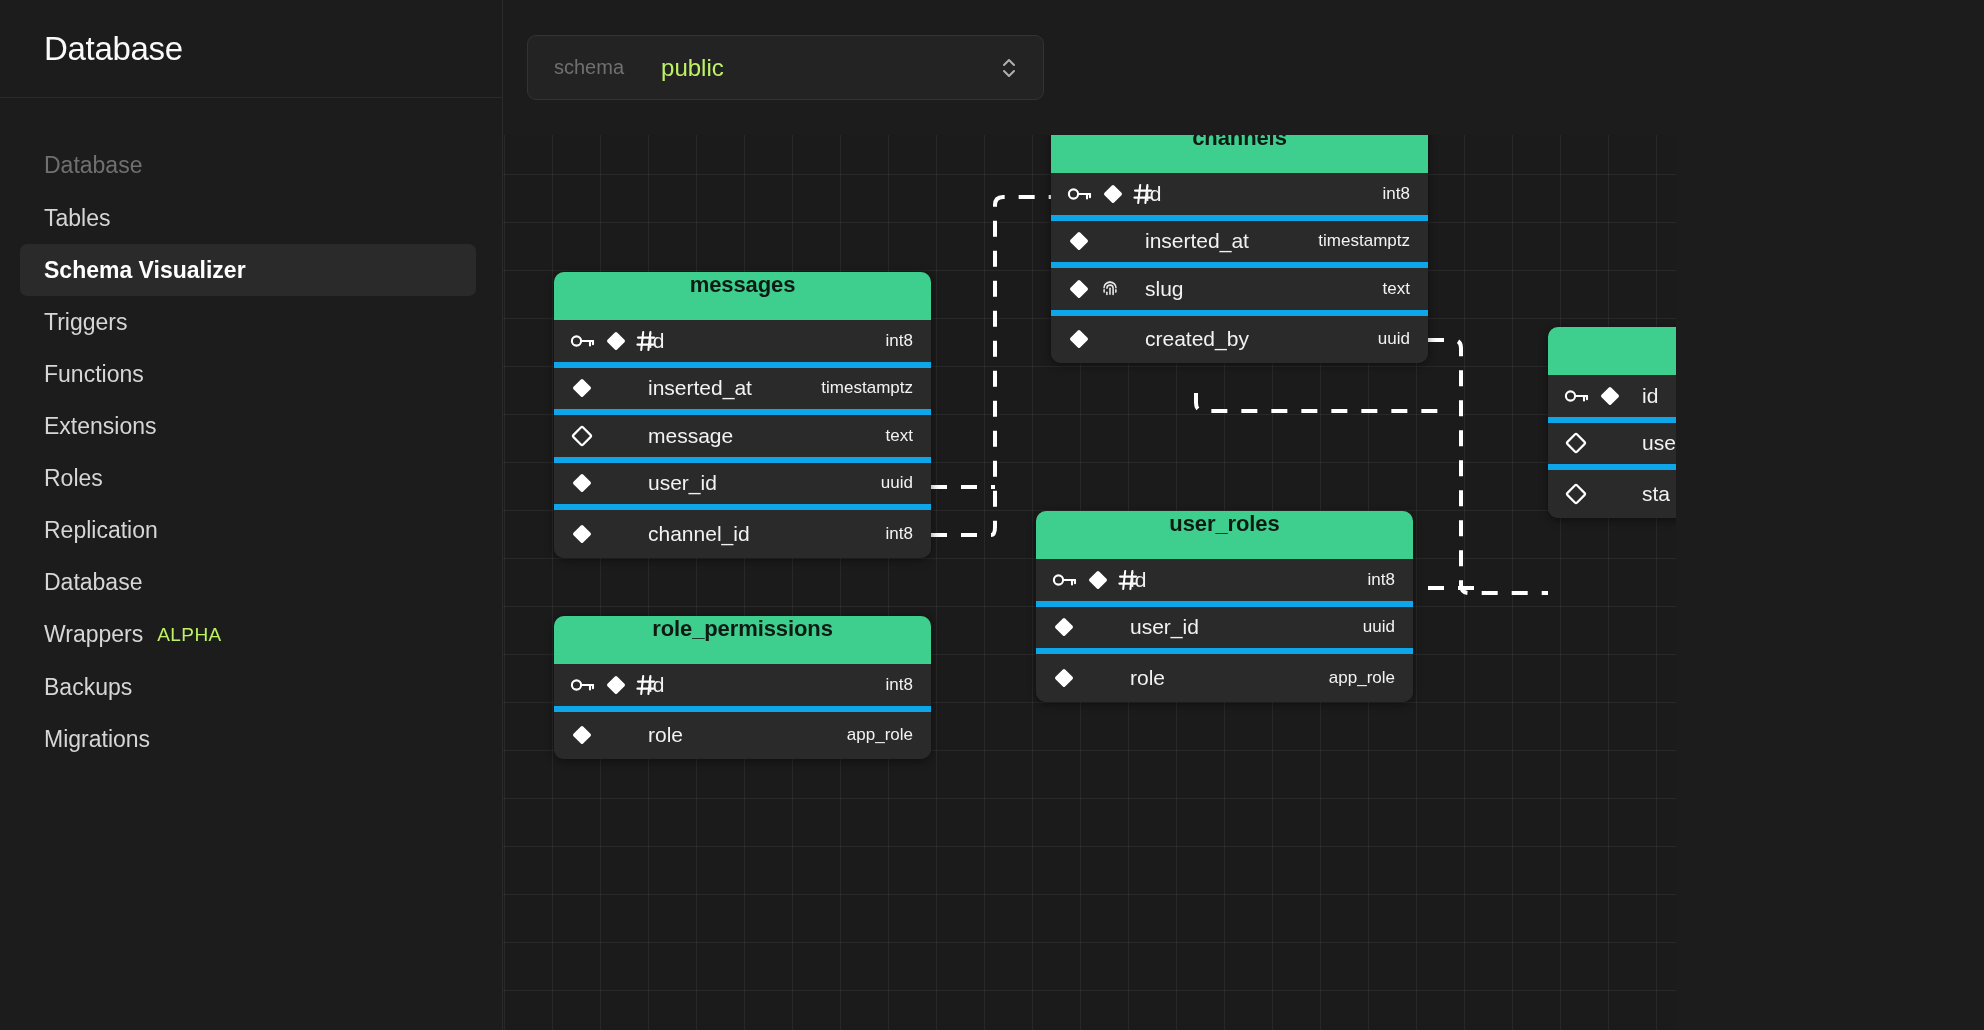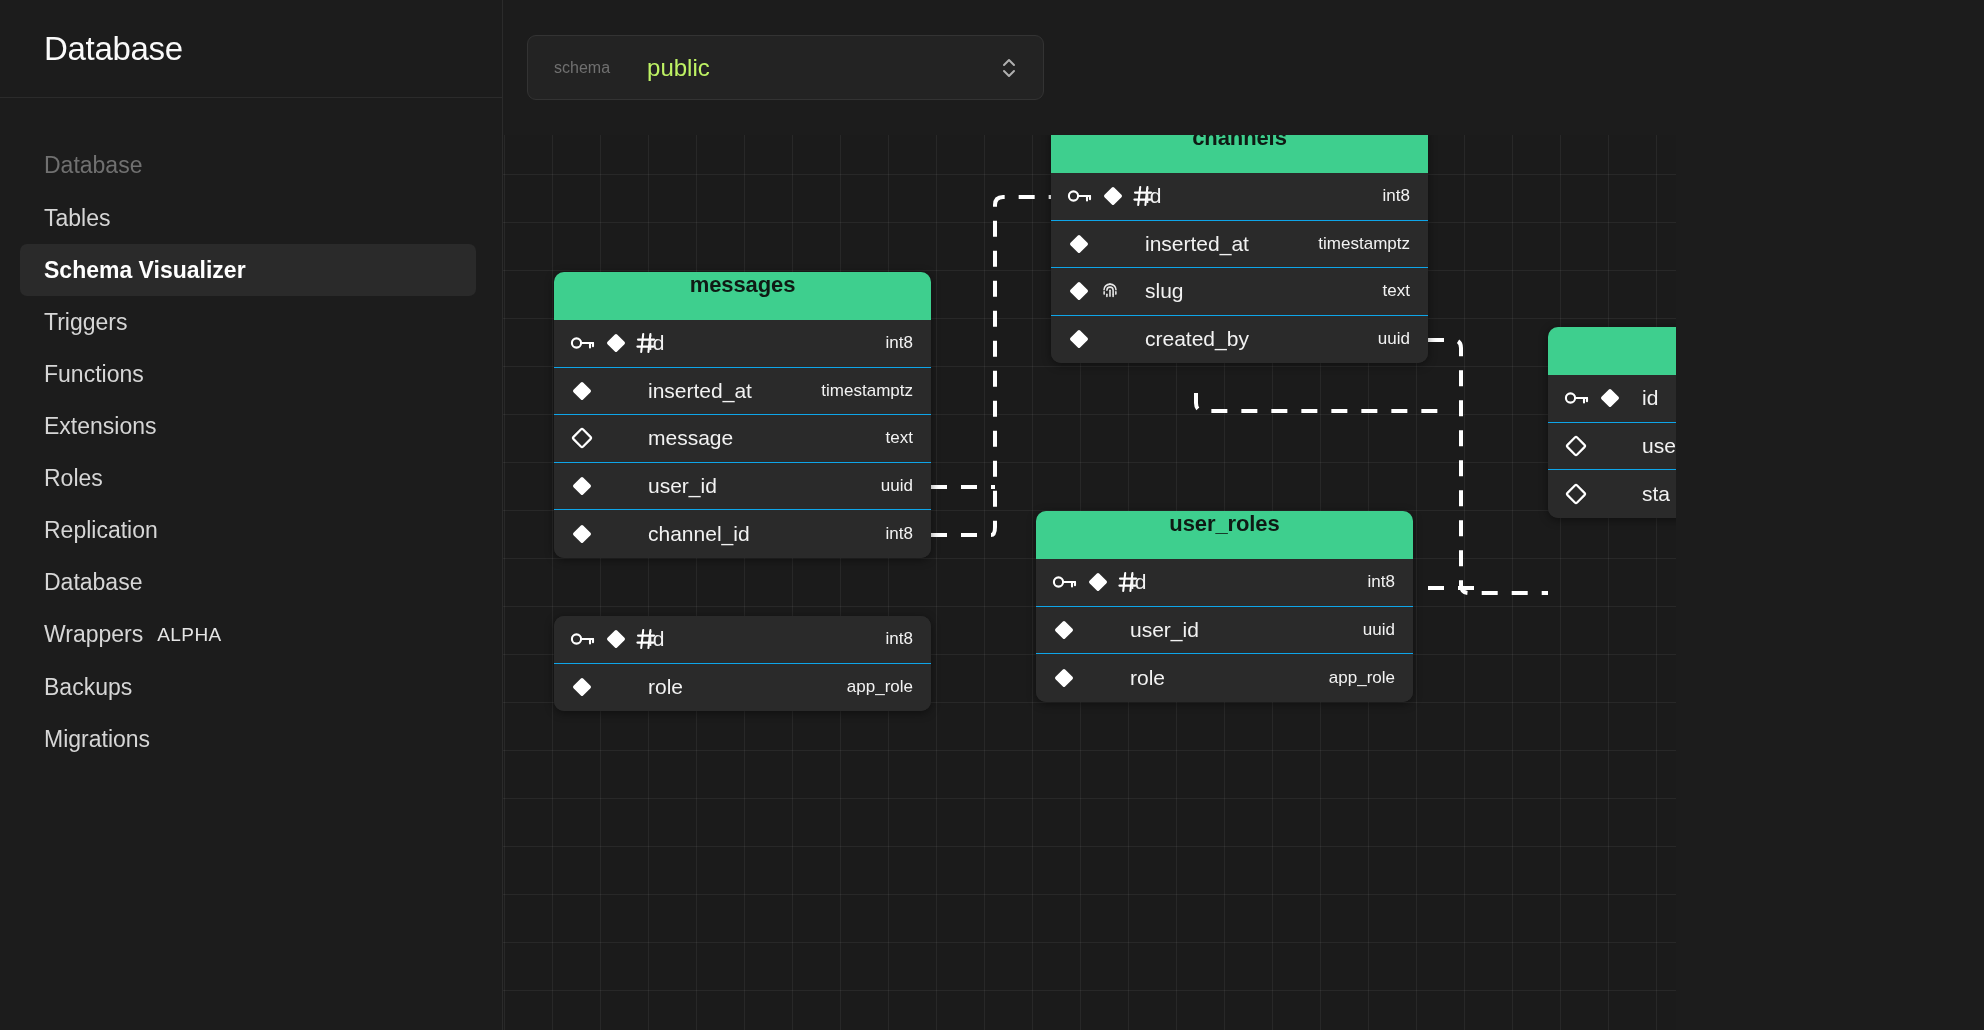--- a/index.html
+++ b/index.html
@@ -43,21 +43,21 @@
     border-radius: 7px;
     line-height: 30px;
     white-space: nowrap;
   }
   .nav-item.active {
     background: #2a2a2a;
     color: #ffffff;
     font-weight: 700;
   }
   .nav-badge {
-    color: #e5e5e5;
+    color: #bef264;
     font-size: 19px;
     margin-left: 14px;
     letter-spacing: 0.4px;
     vertical-align: 1px;
   }
 
   
   #main { position: relative; flex: 1; height: 1030px; background: #1c1c1c; }
 
   #topbar {
@@ -69,21 +69,21 @@
   }
   #schema-select {
     width: 517px; height: 65px;
     background: #232323;
     border: 1px solid #333333;
     border-radius: 9px;
     display: flex; align-items: center;
     padding: 0 22px 0 26px;
     position: relative;
   }
-  #schema-label { font-size: 16px; color: #707070; }
+  #schema-label { font-size: 20px; color: #707070; }
   #schema-value { font-size: 24px; color: #bef264; margin-left: 37px; }
   #schema-chevrons {
     position: absolute; right: 24px; top: 50%;
     transform: translateY(-50%);
     width: 20px; height: 30px;
     display: flex; flex-direction: column; align-items: center; justify-content: center;
   }
 
   
   #canvas {
@@ -112,21 +112,21 @@
     display: flex; align-items: flex-start; justify-content: center;
   }
   .node-title {
     font-size: 22px; font-weight: 700; color: #0f1a14;
     letter-spacing: -0.1px;
   }
   .node-row {
     height: 47.5px;
     display: flex; align-items: center;
     background: #2a2a2a;
-    border-bottom: 1px solid #0ea5e9;
+    border-bottom: 6px solid #0ea5e9;
     padding: 0 18px 0 16px;
     position: relative;
   }
   .node-row:last-child { border-bottom: none; }
   .icons {
     display: flex; align-items: center;
     width: 78px; flex: 0 0 78px;
     gap: 8px;
   }
   .col-name {
@@ -268,20 +268,23 @@
     <svg width="24" height="24" viewBox="0 0 24 24">
       <rect x="5.2" y="5.2" width="13.6" height="13.6" rx="1.6" transform="rotate(45 12 12)" fill="#ffffff" stroke="#ffffff" stroke-width="0"></rect>
     </svg>
                 </span>
               </span>
               <span class="col-name">channel_id</span>
               <span class="col-type">int8</span>
             </div>
           </div>
           <div class="node" style="left: 51px; top: 481px; width: 377px;">
+            <div class="node-header">
+              <div class="node-title">role_permissions</div>
+            </div>
             <div class="node-row">
               <span class="icons">
                 <span class="ic">
     <svg width="26" height="18" viewBox="0 0 26 18" fill="none" stroke="#ffffff" stroke-width="2.1" stroke-linecap="round">
       <circle cx="6.5" cy="9" r="4.6"></circle>
       <line x1="11.2" y1="9" x2="23" y2="9"></line>
       <line x1="20" y1="9" x2="20" y2="13.4"></line>
       <line x1="23" y1="9" x2="23" y2="12.2"></line>
     </svg>
                 </span>

